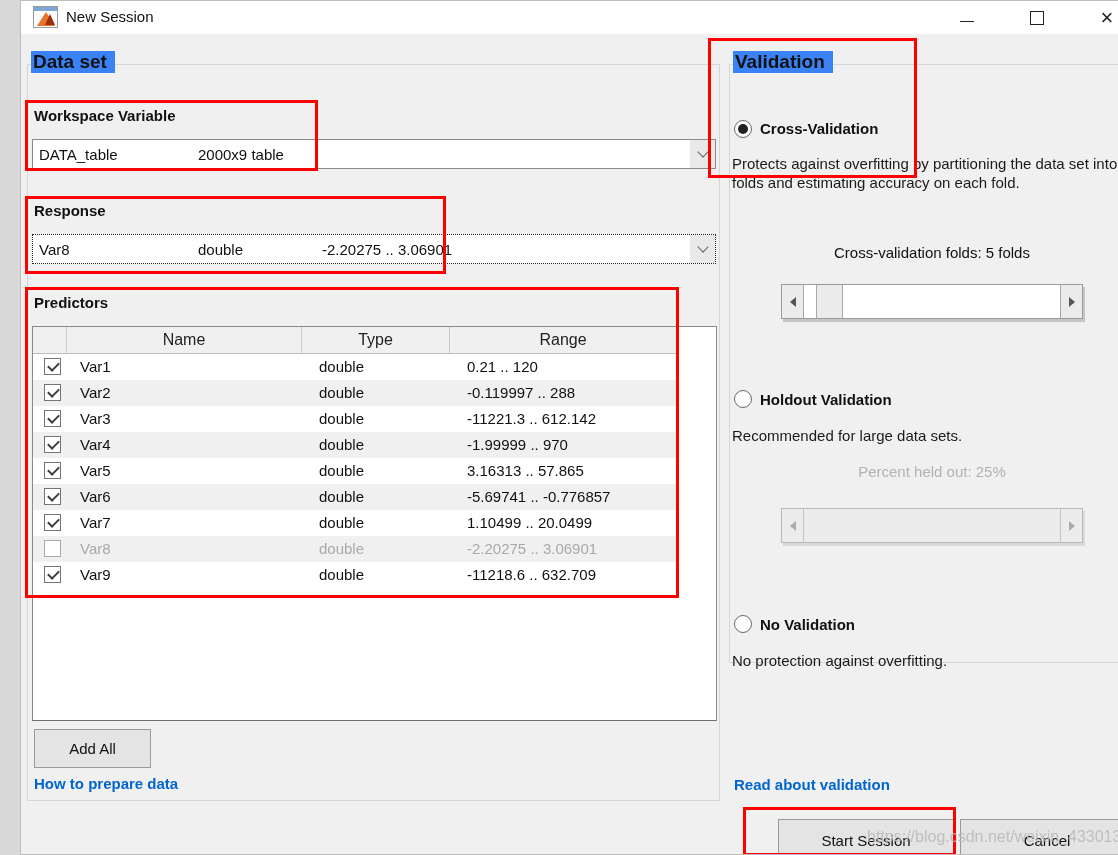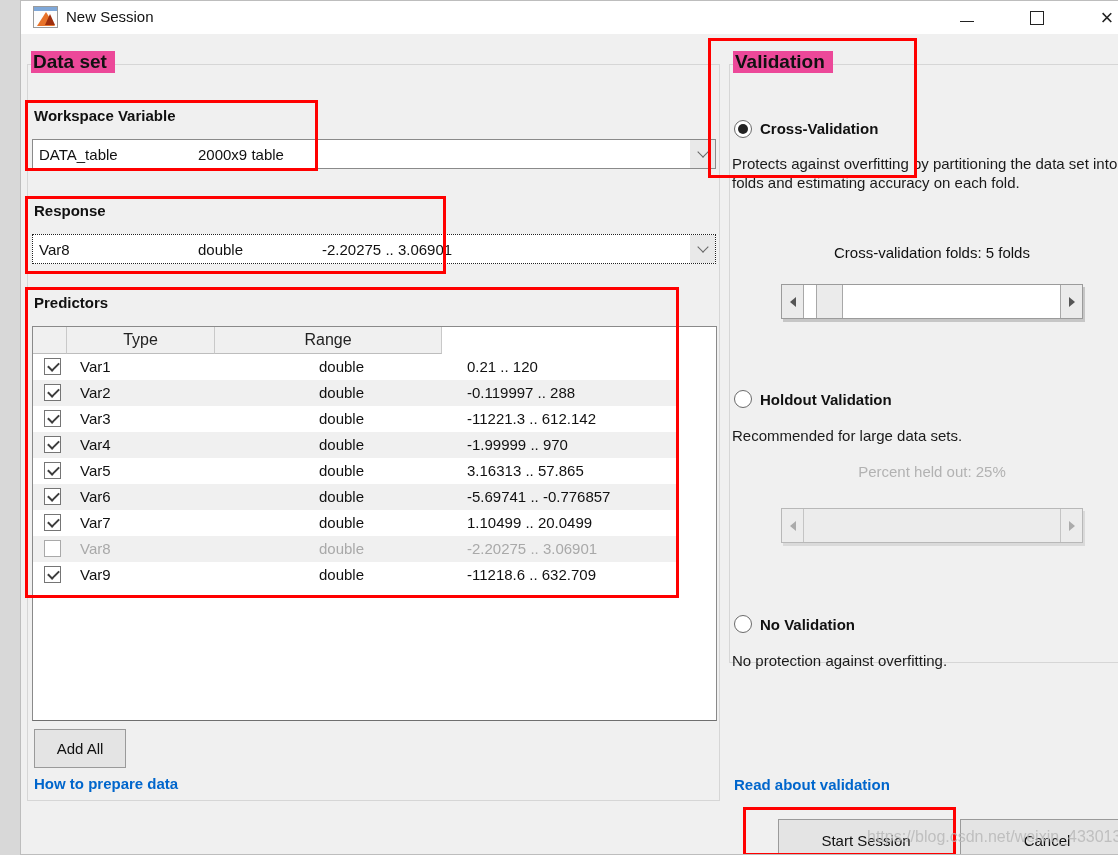--- a/index.html
+++ b/index.html
@@ -23,21 +23,21 @@
   .win-btn.min { left:929px; }
   .win-btn.max { left:999px; }
   .win-btn.close { left:1069px; }
   .glyph-min { width:14px; height:0; border-top:1px solid #222; margin-top:8px; }
   .glyph-max { width:14px; height:14px; border:1px solid #222; background:transparent; }
   .glyph-close { font-size:22px; font-weight:300; color:#222; line-height:20px; }
   
   .groupbox { position:absolute; border:1px solid #d6d6d6; background:transparent; }
   .gb-left  { left:6px;  top:63px; width:693px; height:737px; }
   .gb-right { left:708px; top:63px; width:402px; height:599px; }
-  .gb-title { position:absolute; top:-14px; left:3px; background:#ec4899; padding:0 8px 0 2px;
+  .gb-title { position:absolute; top:-14px; left:3px; background:#3b82f6; padding:0 8px 0 2px;
               font-size:19px; font-weight:bold; color:#111; white-space:nowrap; }
   
   .sec-label { position:absolute; font-size:15px; font-weight:bold; color:#111; }
   .desc { position:absolute; font-size:15px; color:#1a1a1a; line-height:19px; }
   .link { position:absolute; font-size:15px; font-weight:bold; color:#0066cc; cursor:pointer; white-space:nowrap; }
   
   .combo { position:absolute; height:30px; background:#ffffff; border:1px solid #8a8a8a; }
   .combo.focus { border:1px dotted #222; }
   .combo .c-item { position:absolute; top:6px; font-size:15px; color:#111; white-space:nowrap; }
   .combo-arrow { position:absolute; right:0; top:0; bottom:0; width:25px; background:#e9e9e9;
@@ -140,20 +140,21 @@
     <div class="combo-arrow">
         <div class="chev"></div>
       </div>
   </div>
 
   <div class="sec-label" style="left:13px; top:293px;">Predictors</div>
 
   <div class="table-wrap">
     <div class="thead">
       <div class="th cb"></div>
+      <div class="th name">Name</div>
       <div class="th type">Type</div>
       <div class="th range">Range</div>
     </div>
     <div class="tbody">
       <div class="trow checked">
         <div class="cbx"></div>
         <div class="cell name">Var1</div>
         <div class="cell type">double</div>
         <div class="cell range">0.21 .. 120</div>
       </div>
@@ -201,21 +202,21 @@
       </div>
       <div class="trow checked">
         <div class="cbx"></div>
         <div class="cell name">Var9</div>
         <div class="cell type">double</div>
         <div class="cell range">-11218.6 .. 632.709</div>
       </div>
     </div>
   </div>
 
-  <div class="btn" style="left:13px; top:728px; width:92px; height:39px;">Add All</div>
+  <div class="btn" style="left:13px; top:728px; width:117px; height:39px;">Add All</div>
   <div class="link" style="left:13px; top:774px;">How to prepare data</div>
 
   <div class="groupbox gb-right">
     <div class="gb-title">Validation</div>
   </div>
 
   <div class="radio selected" style="left:713px; top:119px;"></div>
   <div class="radio-label" style="left:739px; top:119px;">Cross-Validation</div>
   <div class="desc" style="left:711px; top:153px; width:402px;">Protects against overfitting by partitioning the data set into folds and estimating accuracy on each fold.</div>
   <div class="center-label" style="left:760px; top:243px;">Cross-validation folds: 5 folds</div>

